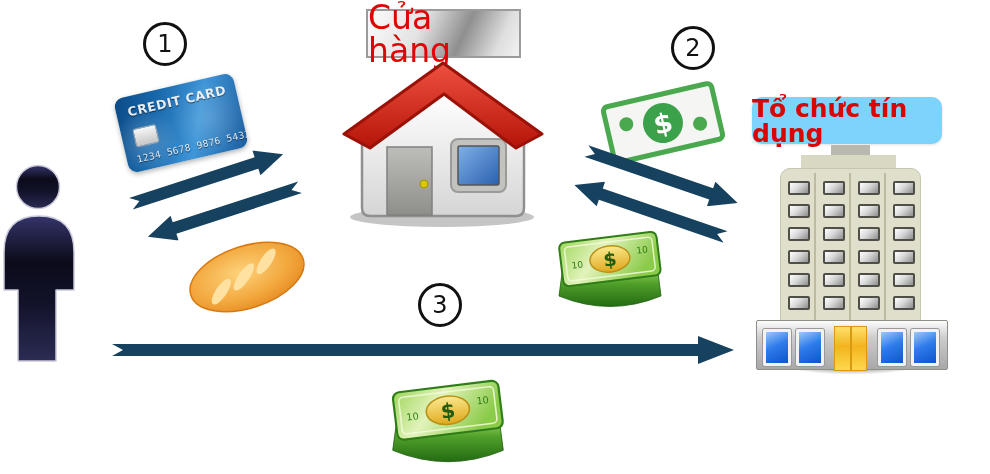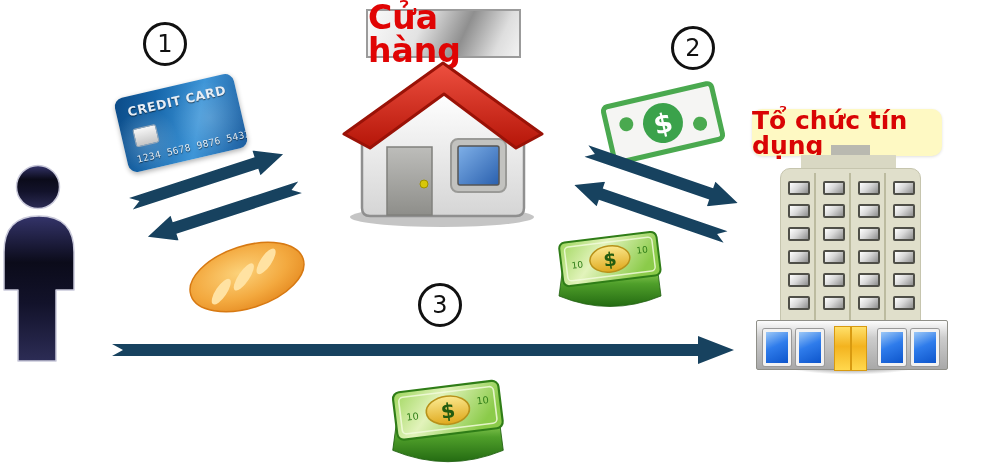--- a/index.html
+++ b/index.html
@@ -10,26 +10,26 @@
   
   .step-circle{position:absolute;width:38px;height:38px;border:3px solid #111;border-radius:50%;
     background:#fff;display:flex;align-items:center;justify-content:center;
     font-size:24px;color:#111;font-family:"DejaVu Sans",sans-serif;}
 
   
   .store-banner{position:absolute;left:366px;top:9px;width:155px;height:49px;
     border:2px solid #9b9b9b;box-sizing:border-box;
     background:linear-gradient(115deg,#fbfbfb 0%,#e3e3e3 35%,#8f8f8f 62%,#dedede 85%,#f2f2f2 100%);
     display:flex;align-items:center;justify-content:center;}
-  .store-banner span{font-size:33px;font-weight:bold;color:var(--store-text-red);line-height:1;}
+  .store-banner span{font-size:33px;font-weight:normal;color:var(--store-text-red);line-height:1;}
 
   
   .org-label{position:absolute;left:752px;top:97px;width:190px;height:47px;border-radius:10px;
-    background:#fef9c3;box-shadow:0 1px 3px rgba(0,0,0,.12);
-    display:flex;align-items:center;justify-content:center;margin-top:12px;}
+    background:#7dd3fc;box-shadow:0 1px 3px rgba(0,0,0,.12);
+    display:flex;align-items:center;justify-content:center;}
   .org-label span{font-size:25px;font-weight:bold;color:var(--org-text-red);line-height:1;}
 
   
   .arrow-svg{position:absolute;transform-origin:center;}
   .arrow-fill{fill:var(--arrow-navy);}
 
   
   .card{position:absolute;left:120px;top:85px;width:122px;height:76px;border-radius:9px;
     transform:rotate(-13deg);overflow:hidden;
     background:linear-gradient(112deg,#0b4a86 0%,#1767ab 30%,#3f96d8 62%,#1c5c9d 100%);

